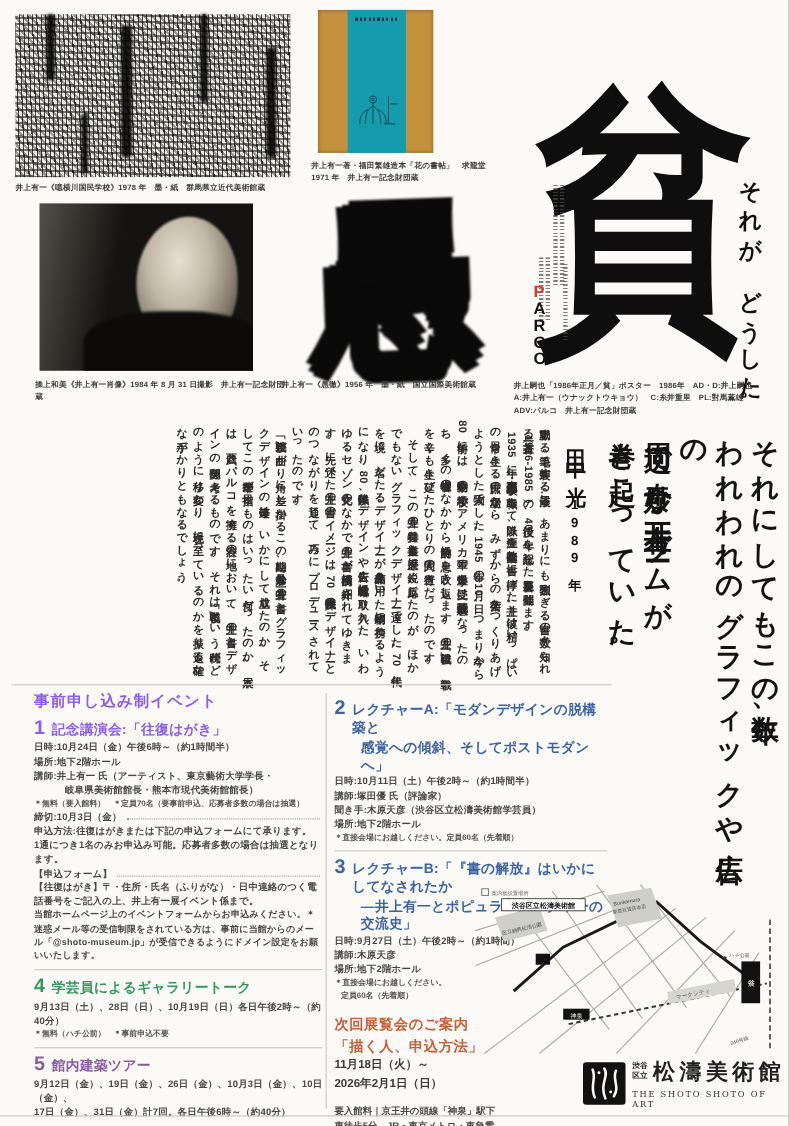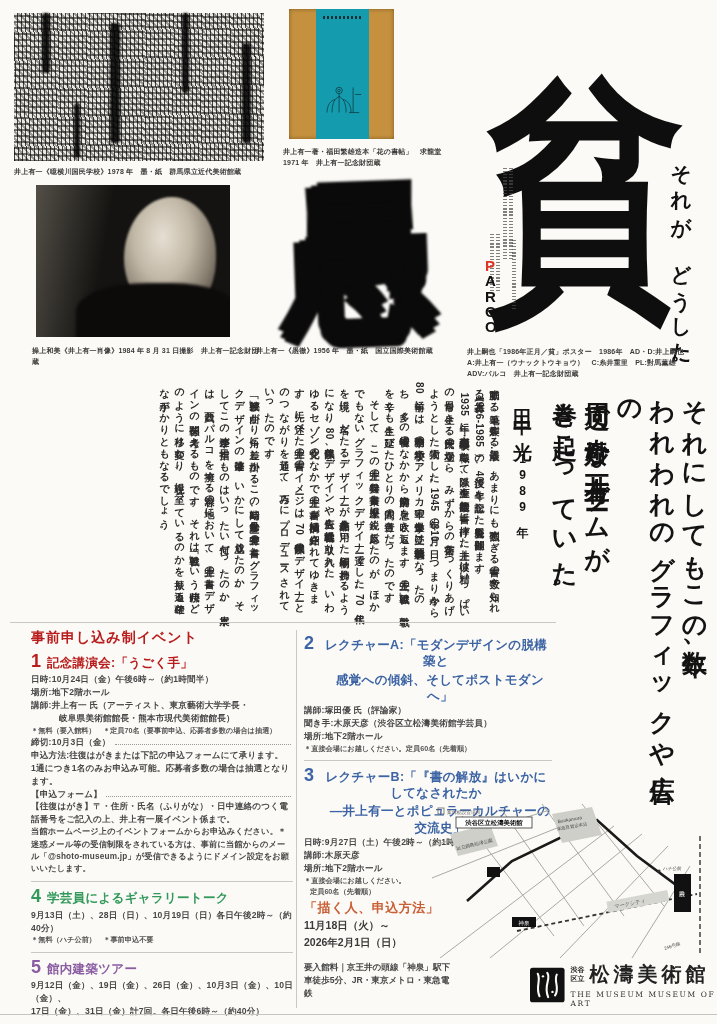--- a/index.html
+++ b/index.html
@@ -79,29 +79,29 @@
 
   .hrule-main { left:10px; top:622px; width:546px; height:1px; background:#c9c9c3; }
   .vdiv { left:296px; top:630px; width:1px; height:378px; background:#c9c9c3; }
   .bottom-hairline { left:0; top:1014px; width:717px; height:1px; background:#c6c6c0; }
 
   
   .col-left  { left:31px; top:629px; width:262px; }
   .col-right { left:304px; top:629px; width:248px; }
 
   .sec-title { font-size:14px; font-weight:bold; letter-spacing:1px; margin-bottom:2px; }
-  .red    { color:#b91c1c; }
+  .red    { color:#8b5cf6; }
   .blue   { color:#3c63a4; }
   .green  { color:#33995b; }
   .purple { color:#8a5da3; }
   .orange { color:#c95f36; }
 
   .item-head { display:flex; align-items:baseline; gap:6px; margin:5px 0 2px; }
   .item-num  { font-size:18px; font-weight:bold; line-height:1; }
-  .item-title{ font-size:12.5px; font-weight:bold; letter-spacing:.3px; line-height:1.3;text-align:center; }
+  .item-title{ font-size:12.5px; font-weight:bold; letter-spacing:.3px; line-height:1.3; }
   .title2 { padding-left:24px; }
 
   .detail { font-size:8.6px; line-height:1.5; font-weight:600; color:#474747; letter-spacing:.2px; }
   .small  { font-size:7.2px; line-height:1.55; font-weight:600; color:#555; }
   .indent { padding-left:28px; }
   .dotline { display:flex; align-items:baseline; }
   .dotline .dots { flex:1; border-bottom:1px dotted #999; margin:0 2px 2px 4px; }
   .divider { border-top:1px solid #c9c9c3; margin:6px 0 4px; }
 
   .nx-heading { margin-top:12px; font-size:13px; font-weight:bold; letter-spacing:.5px; }
@@ -200,21 +200,21 @@
   </div>
 
   <div class="abs hrule-main"></div>
   <div class="abs vdiv"></div>
 
   <div class="abs col-left">
     <div class="sec-title red">事前申し込み制イベント</div>
 
     <div class="item-head">
       <span class="item-num red">1</span>
-      <span class="item-title red">記念講演会:「うごく手」</span>
+      <span class="item-title red">記念講演会:「往復はがき」</span>
     </div>
     <div class="detail">日時:10月24日（金）午後6時～（約1時間半）</div>
     <div class="detail">場所:地下2階ホール</div>
     <div class="detail">講師:井上有一 氏（アーティスト、東京藝術大学学長・</div>
     <div class="detail indent">岐阜県美術館館長・熊本市現代美術館館長）</div>
     <div class="small">＊無料（要入館料）　＊定員70名（要事前申込、応募者多数の場合は抽選）</div>
     <div class="detail dotline">
       <span>締切:10月3日（金）</span>
       <span class="dots"></span>
     </div>
@@ -246,38 +246,40 @@
     <div class="detail">17日（金）、31日（金）計7回。各日午後6時～（約40分）</div>
 
   </div>
 
   <div class="abs col-right">
     <div class="item-head">
       <span class="item-num blue">2</span>
       <span class="item-title blue">レクチャーA:「モダンデザインの脱構築と</span>
     </div>
     <div class="item-title blue title2">感覚への傾斜、そしてポストモダンへ」</div>
+    <div class="detail">日時:10月11日（土）午後2時～（約1時間半）</div>
     <div class="detail">講師:塚田優 氏（評論家）</div>
     <div class="detail">聞き手:木原天彦（渋谷区立松濤美術館学芸員）</div>
     <div class="detail">場所:地下2階ホール</div>
     <div class="small">＊直接会場にお越しください。定員60名（先着順）</div>
 
     <div class="divider"></div>
 
     <div class="item-head">
       <span class="item-num blue">3</span>
       <span class="item-title blue">レクチャーB:「『書の解放』はいかにしてなされたか</span>
     </div>
     <div class="item-title blue title2">―井上有一とポピュラーカルチャーの交流史」</div>
     <div class="detail">日時:9月27日（土）午後2時～（約1時間）</div>
     <div class="detail">講師:木原天彦</div>
     <div class="detail">場所:地下2階ホール</div>
     <div class="small">＊直接会場にお越しください。</div>
     <div class="small" style="padding-left:6px;">定員60名（先着順）</div>
 
+    <div class="nx-heading orange">次回展覧会のご案内</div>
     <div class="nx-title orange">「描く人、申込方法」</div>
     <div class="nx-date">11月18日（火）～</div>
     <div class="nx-date">2026年2月1日（日）</div>
 
     <div class="access">
       <div>要入館料｜京王井の頭線「神泉」駅下</div>
       <div>車徒歩5分、JR・東京メトロ・東急電鉄</div>
 
     </div>
 
@@ -346,18 +348,18 @@
         <circle cx="26" cy="28" r="1.4" fill="#fbfaf6"></circle>
     </svg>
     <div class="logo-right">
       <div class="logo-top">
         <div class="ward">
           <span>渋谷</span>
           <span>区立</span>
         </div>
         <div class="m-name">松濤美術館</div>
       </div>
-      <div class="m-en">THE MUSEUM MUSEUM OF ART</div>
+      <div class="m-en">THE SHOTO SHOTO OF ART</div>
     </div>
   </div>
 
   <div class="abs bottom-hairline"></div>
 </div>
 
 </body></html>

